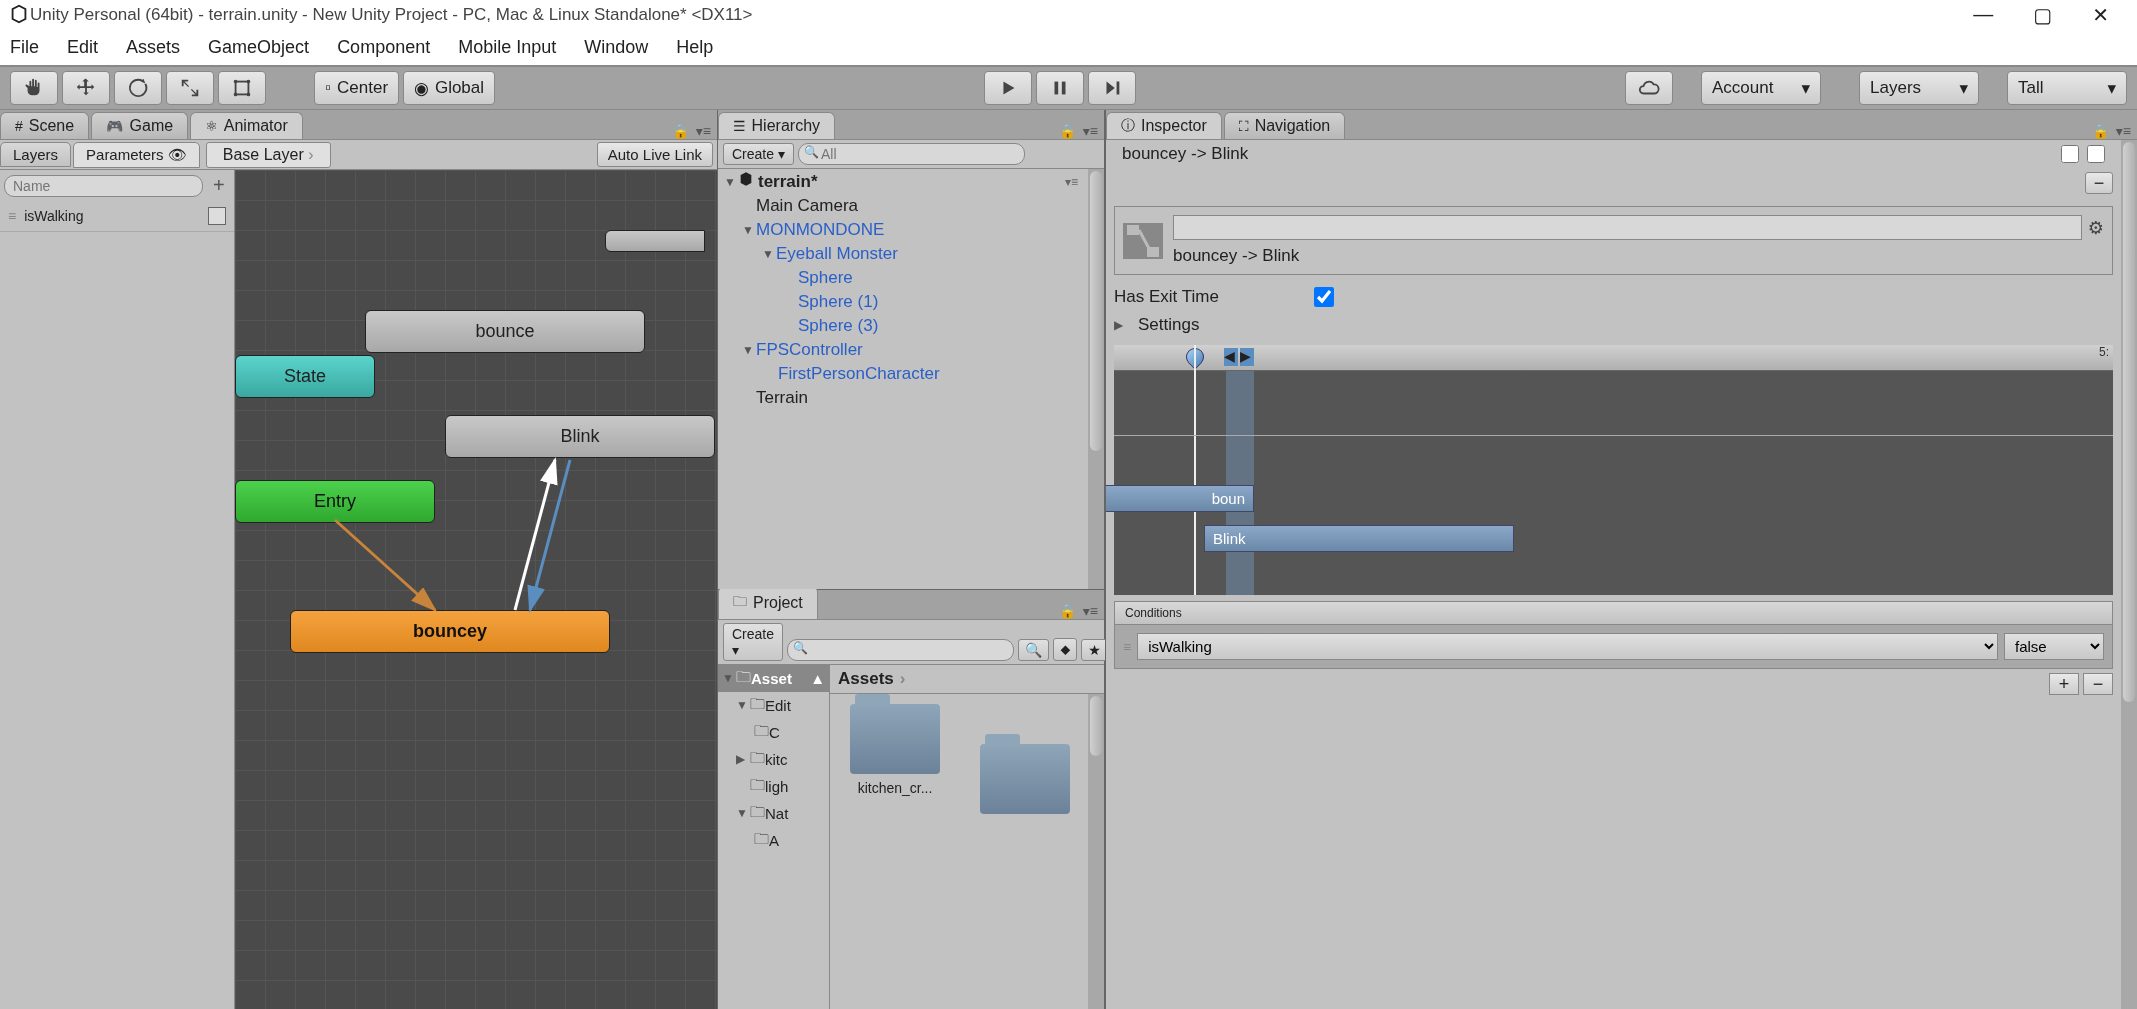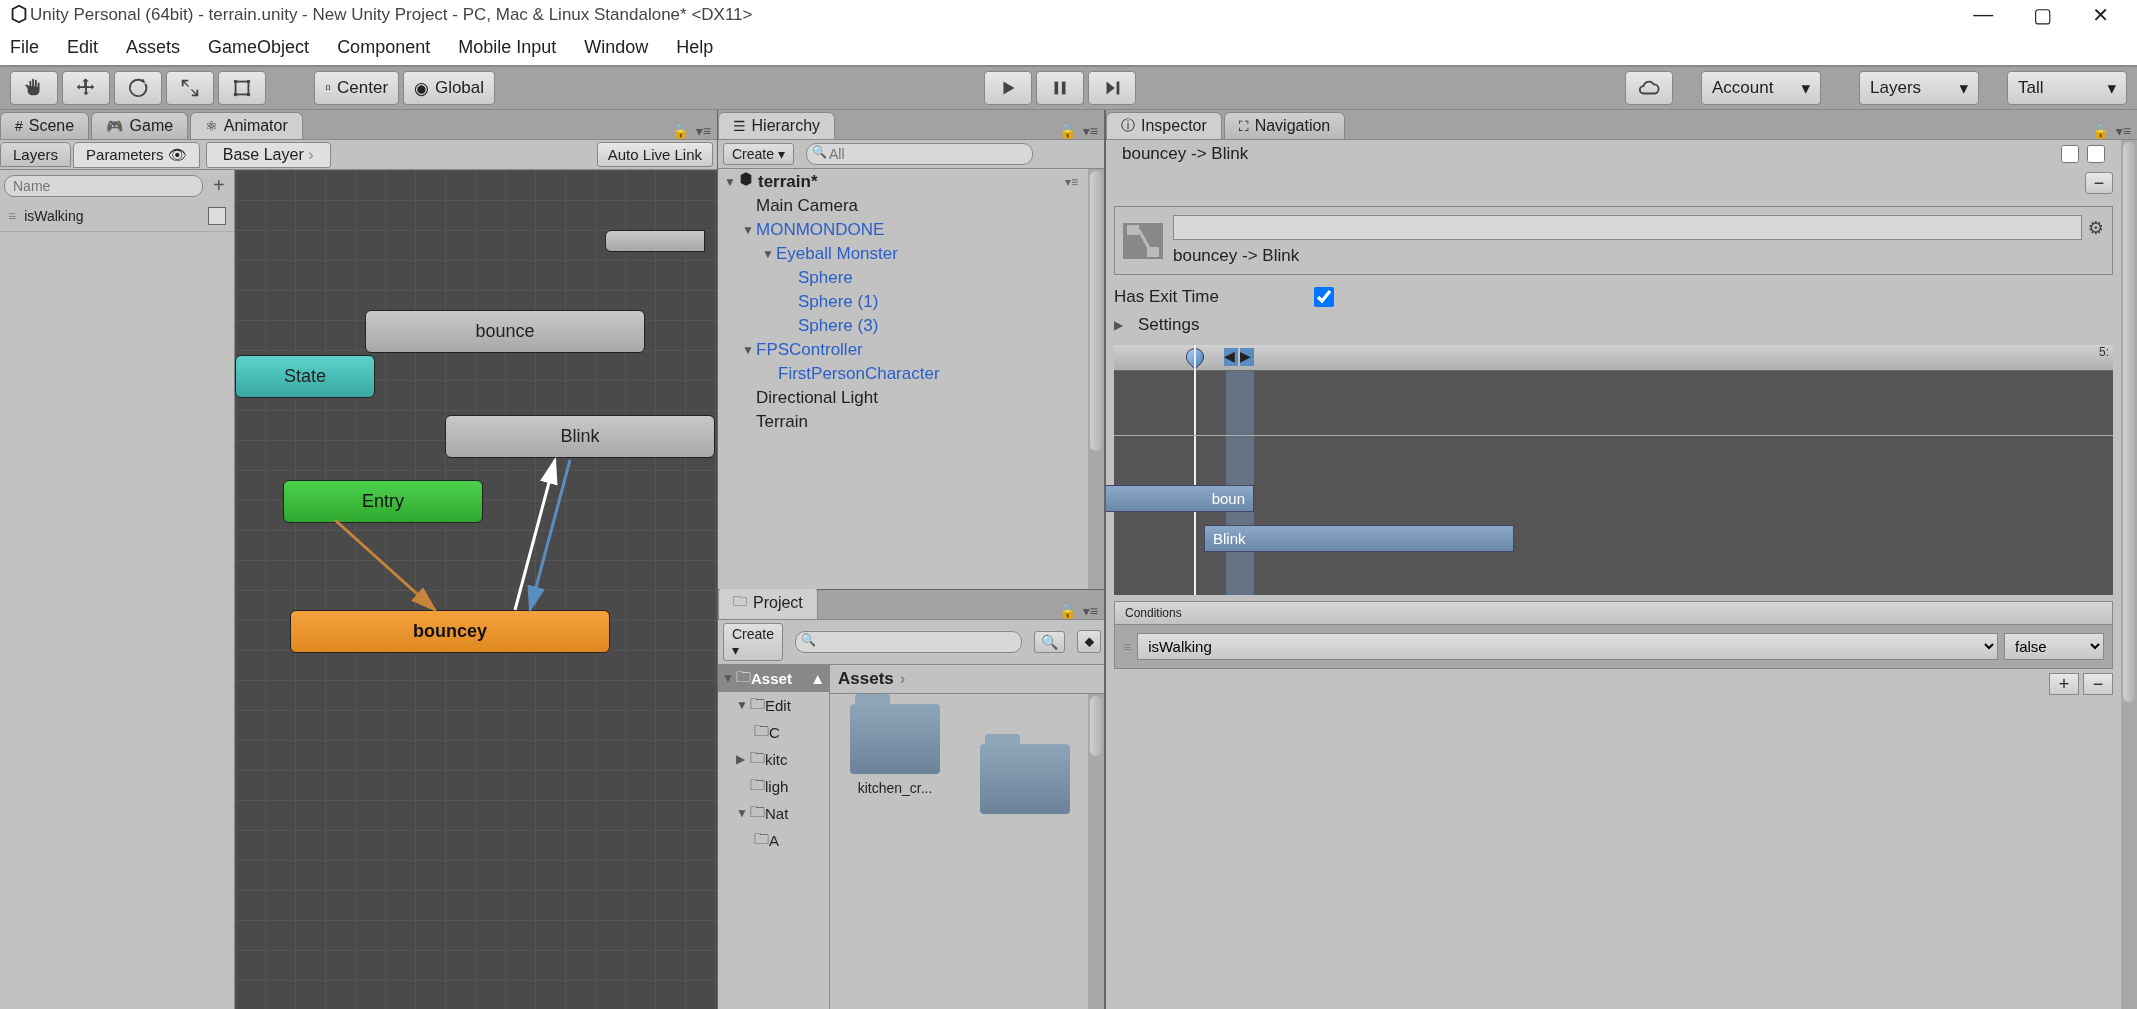--- a/index.html
+++ b/index.html
@@ -52,32 +52,32 @@
 .param-row { display: flex; align-items: center; padding: 6px 8px; gap: 8px; border-bottom: 1px solid #aaa; }
 .param-row .drag { color: #888; }
 .param-row .check { width: 18px; height: 18px; border: 1px solid #666; background: #ddd; }
 
 
 .graph { flex: 1; background: #4a4a4a; position: relative; overflow: hidden; }
 .graph .grid { position: absolute; inset: 0; background-image: linear-gradient(#555 1px, transparent 1px), linear-gradient(90deg, #555 1px, transparent 1px); background-size: 30px 30px; }
 .state-node { position: absolute; border-radius: 6px; padding: 10px 20px; font-size: 18px; text-align: center; min-width: 180px; border: 1px solid #222; }
 .state-node.gray { background: linear-gradient(#c8c8c8, #a8a8a8); color: #222; }
 .state-node.teal { background: linear-gradient(#5ad4cc, #3aa8a0); color: #222; }
-.state-node.green { background: linear-gradient(#4cd14c, #2fa82f); color: #111; margin-left: 48px; }
+.state-node.green { background: linear-gradient(#4cd14c, #2fa82f); color: #111; }
 .state-node.orange { background: linear-gradient(#f4a23e, #e08820); color: #111; min-width: 320px; font-weight: bold; }
 
 
 .graph svg.arrows { position: absolute; inset: 0; width: 100%; height: 100%; pointer-events: none; }
 
 
 .mid-panel { width: 388px; display: flex; flex-direction: column; background: #c2c2c2; border-left: 1px solid #666; border-right: 1px solid #666; }
 
 .panel-header { height: 30px; display: flex; align-items: flex-end; border-bottom: 1px solid #888; background: #a2a2a2; }
 
-.hier-toolbar { display: flex; align-items: center; padding: 3px 5px; gap: 12px; background: #c2c2c2; border-bottom: 1px solid #888; }
+.hier-toolbar { display: flex; align-items: flex-end; padding: 3px 5px; gap: 4px; background: #c2c2c2; border-bottom: 1px solid #888; }
 .hier-toolbar .btn { background: linear-gradient(#e0e0e0, #c8c8c8); border: 1px solid #888; border-radius: 3px; padding: 2px 8px; font-size: 14px; }
 .hier-toolbar input { flex: 1; border: 1px solid #888; border-radius: 10px; padding: 2px 22px; background: #d8d8d8; font-size: 14px; }
 .search-wrap { position: relative; flex: 1; }
 .search-wrap::before { content: '🔍'; position: absolute; left: 6px; top: 2px; font-size: 12px; color: #666; }
 
 .tree { flex: 1; overflow-y: auto; background: #c2c2c2; position: relative; }
 .tree-row { display: flex; align-items: center; padding: 2px 6px; font-size: 17px; }
 .tree-row .arrow { width: 14px; font-size: 12px; color: #555; }
 .tree-row .lbl { white-space: nowrap; }
 .tree-row.blue .lbl { color: #2a5fc8; }
@@ -362,23 +362,20 @@
           <span class="lbl">Sphere (3)</span>
         </div>
       <div class="tree-row blue" style="padding-left:24px">
           <span class="arrow">▼</span>
           <span class="lbl">FPSController</span>
         </div>
       <div class="tree-row blue" style="padding-left:60px">
           <span class="lbl">FirstPersonCharacter</span>
         </div>
       <div class="tree-row" style="padding-left:38px">
-          <span class="lbl">Directional Light</span>
-        </div>
-      <div class="tree-row" style="padding-left:38px">
           <span class="lbl">Terrain</span>
         </div>
       <div class="scrollbar-v">
           <div class="thumb" style="height:280px; margin-top:2px"></div>
         </div>
     </div>
 
     <div class="project-panel">
       <div class="panel-header">
         <div class="tab active">

